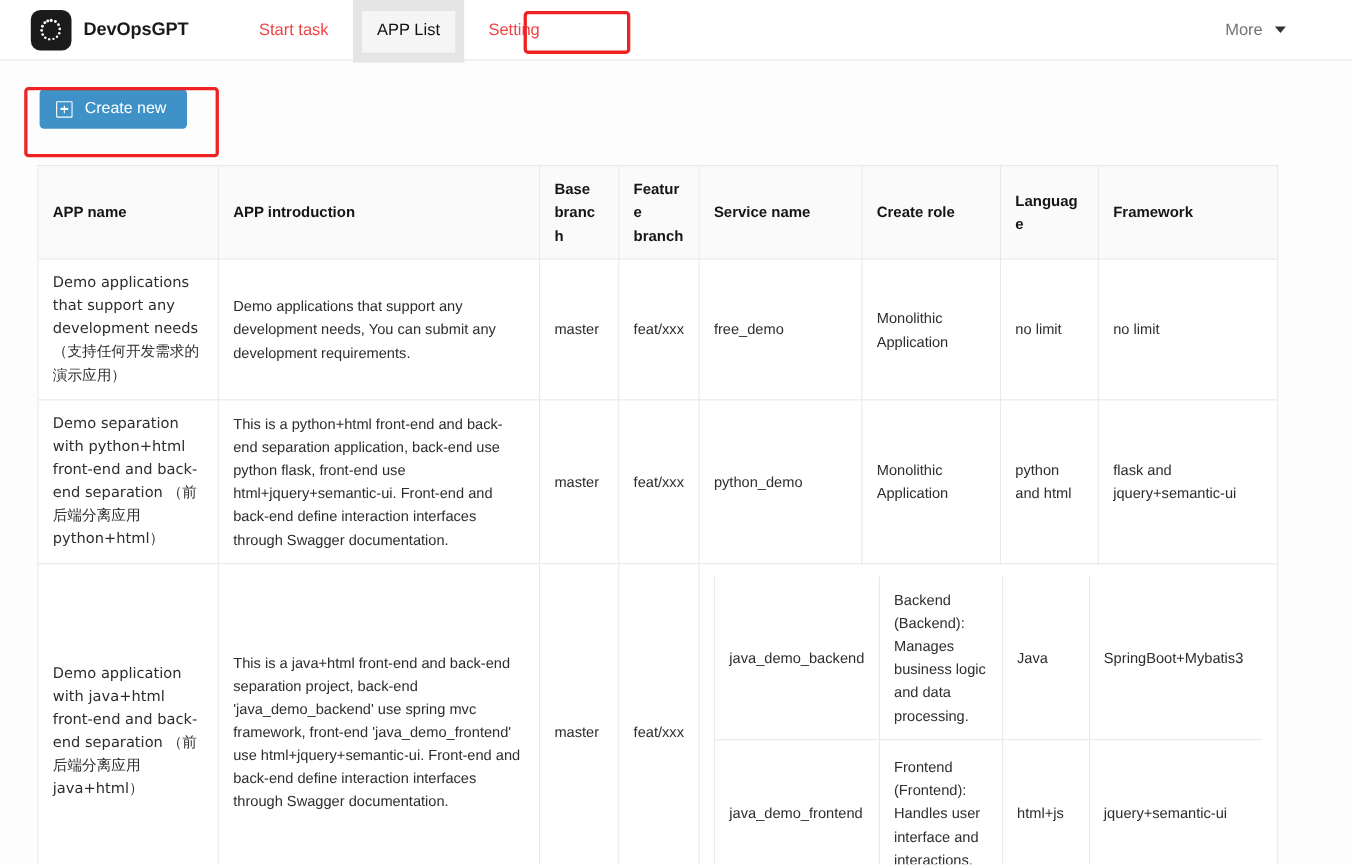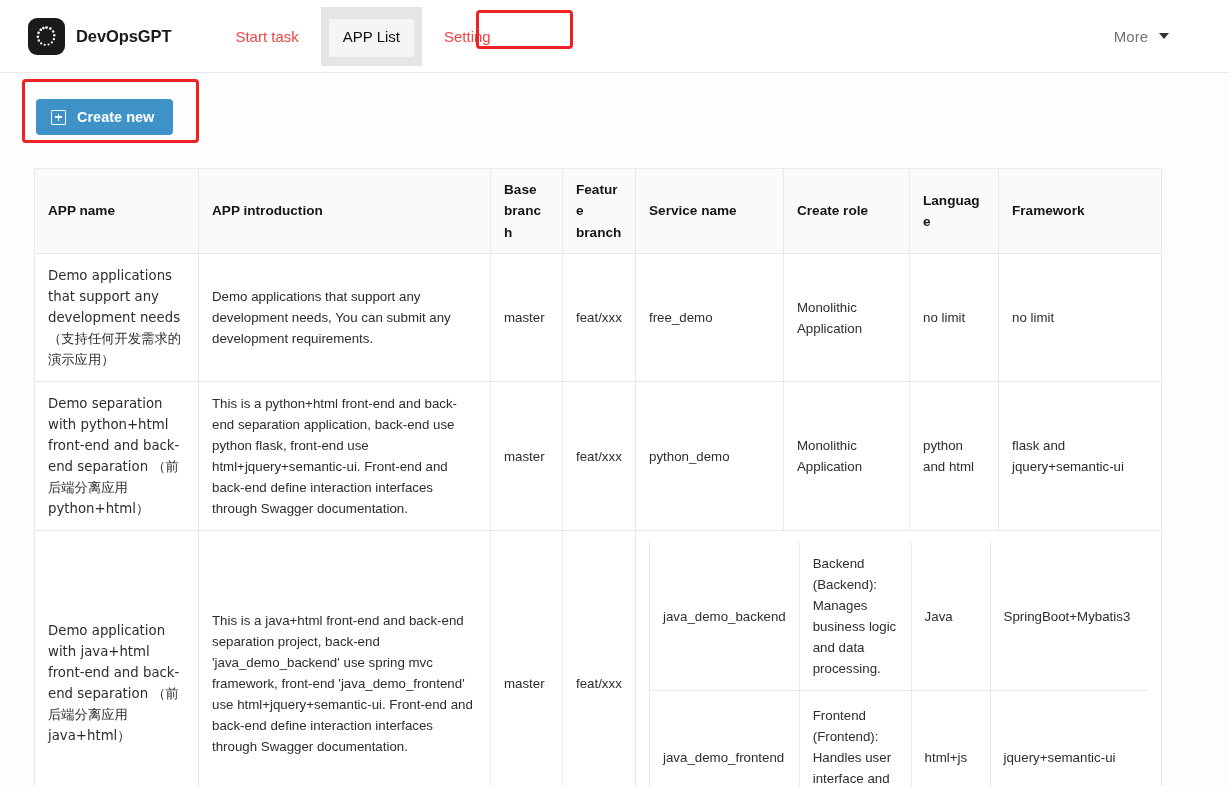--- a/index.html
+++ b/index.html
@@ -13,21 +13,21 @@
   #page {
     position: relative;
     width: 1229px; height: 786px;
     overflow: hidden;
     background: #fdfdfd;
   }
 
   
   .header {
     position: relative;
-    height: 73px;
+    height: 55px;
     background: #ffffff;
     border-bottom: 1px solid #e8e8e8;
     display: flex;
     align-items: center;
     padding: 0 22px 0 28px;
     z-index: 5;
   }
   .brand {
     display: flex;
     align-items: center;
@@ -108,21 +108,21 @@
   .content { position: relative; padding: 0; }
 
   .create-wrap { padding: 26px 0 0 36px; }
   .create-btn {
     display: inline-flex;
     align-items: center;
     gap: 11px;
     background: #3e92c8;
     color: #ffffff;
     font-size: 14.5px;
-    font-weight: bold;
+    font-weight: normal;
     border: none;
     border-radius: 4px;
     padding: 10px 19px 10px 15px;
     cursor: pointer;
     font-family: "Liberation Sans", sans-serif;
   }
   .plus-ico {
     width: 15px; height: 15px;
     border: 1.4px solid #ffffff;
     position: relative;

